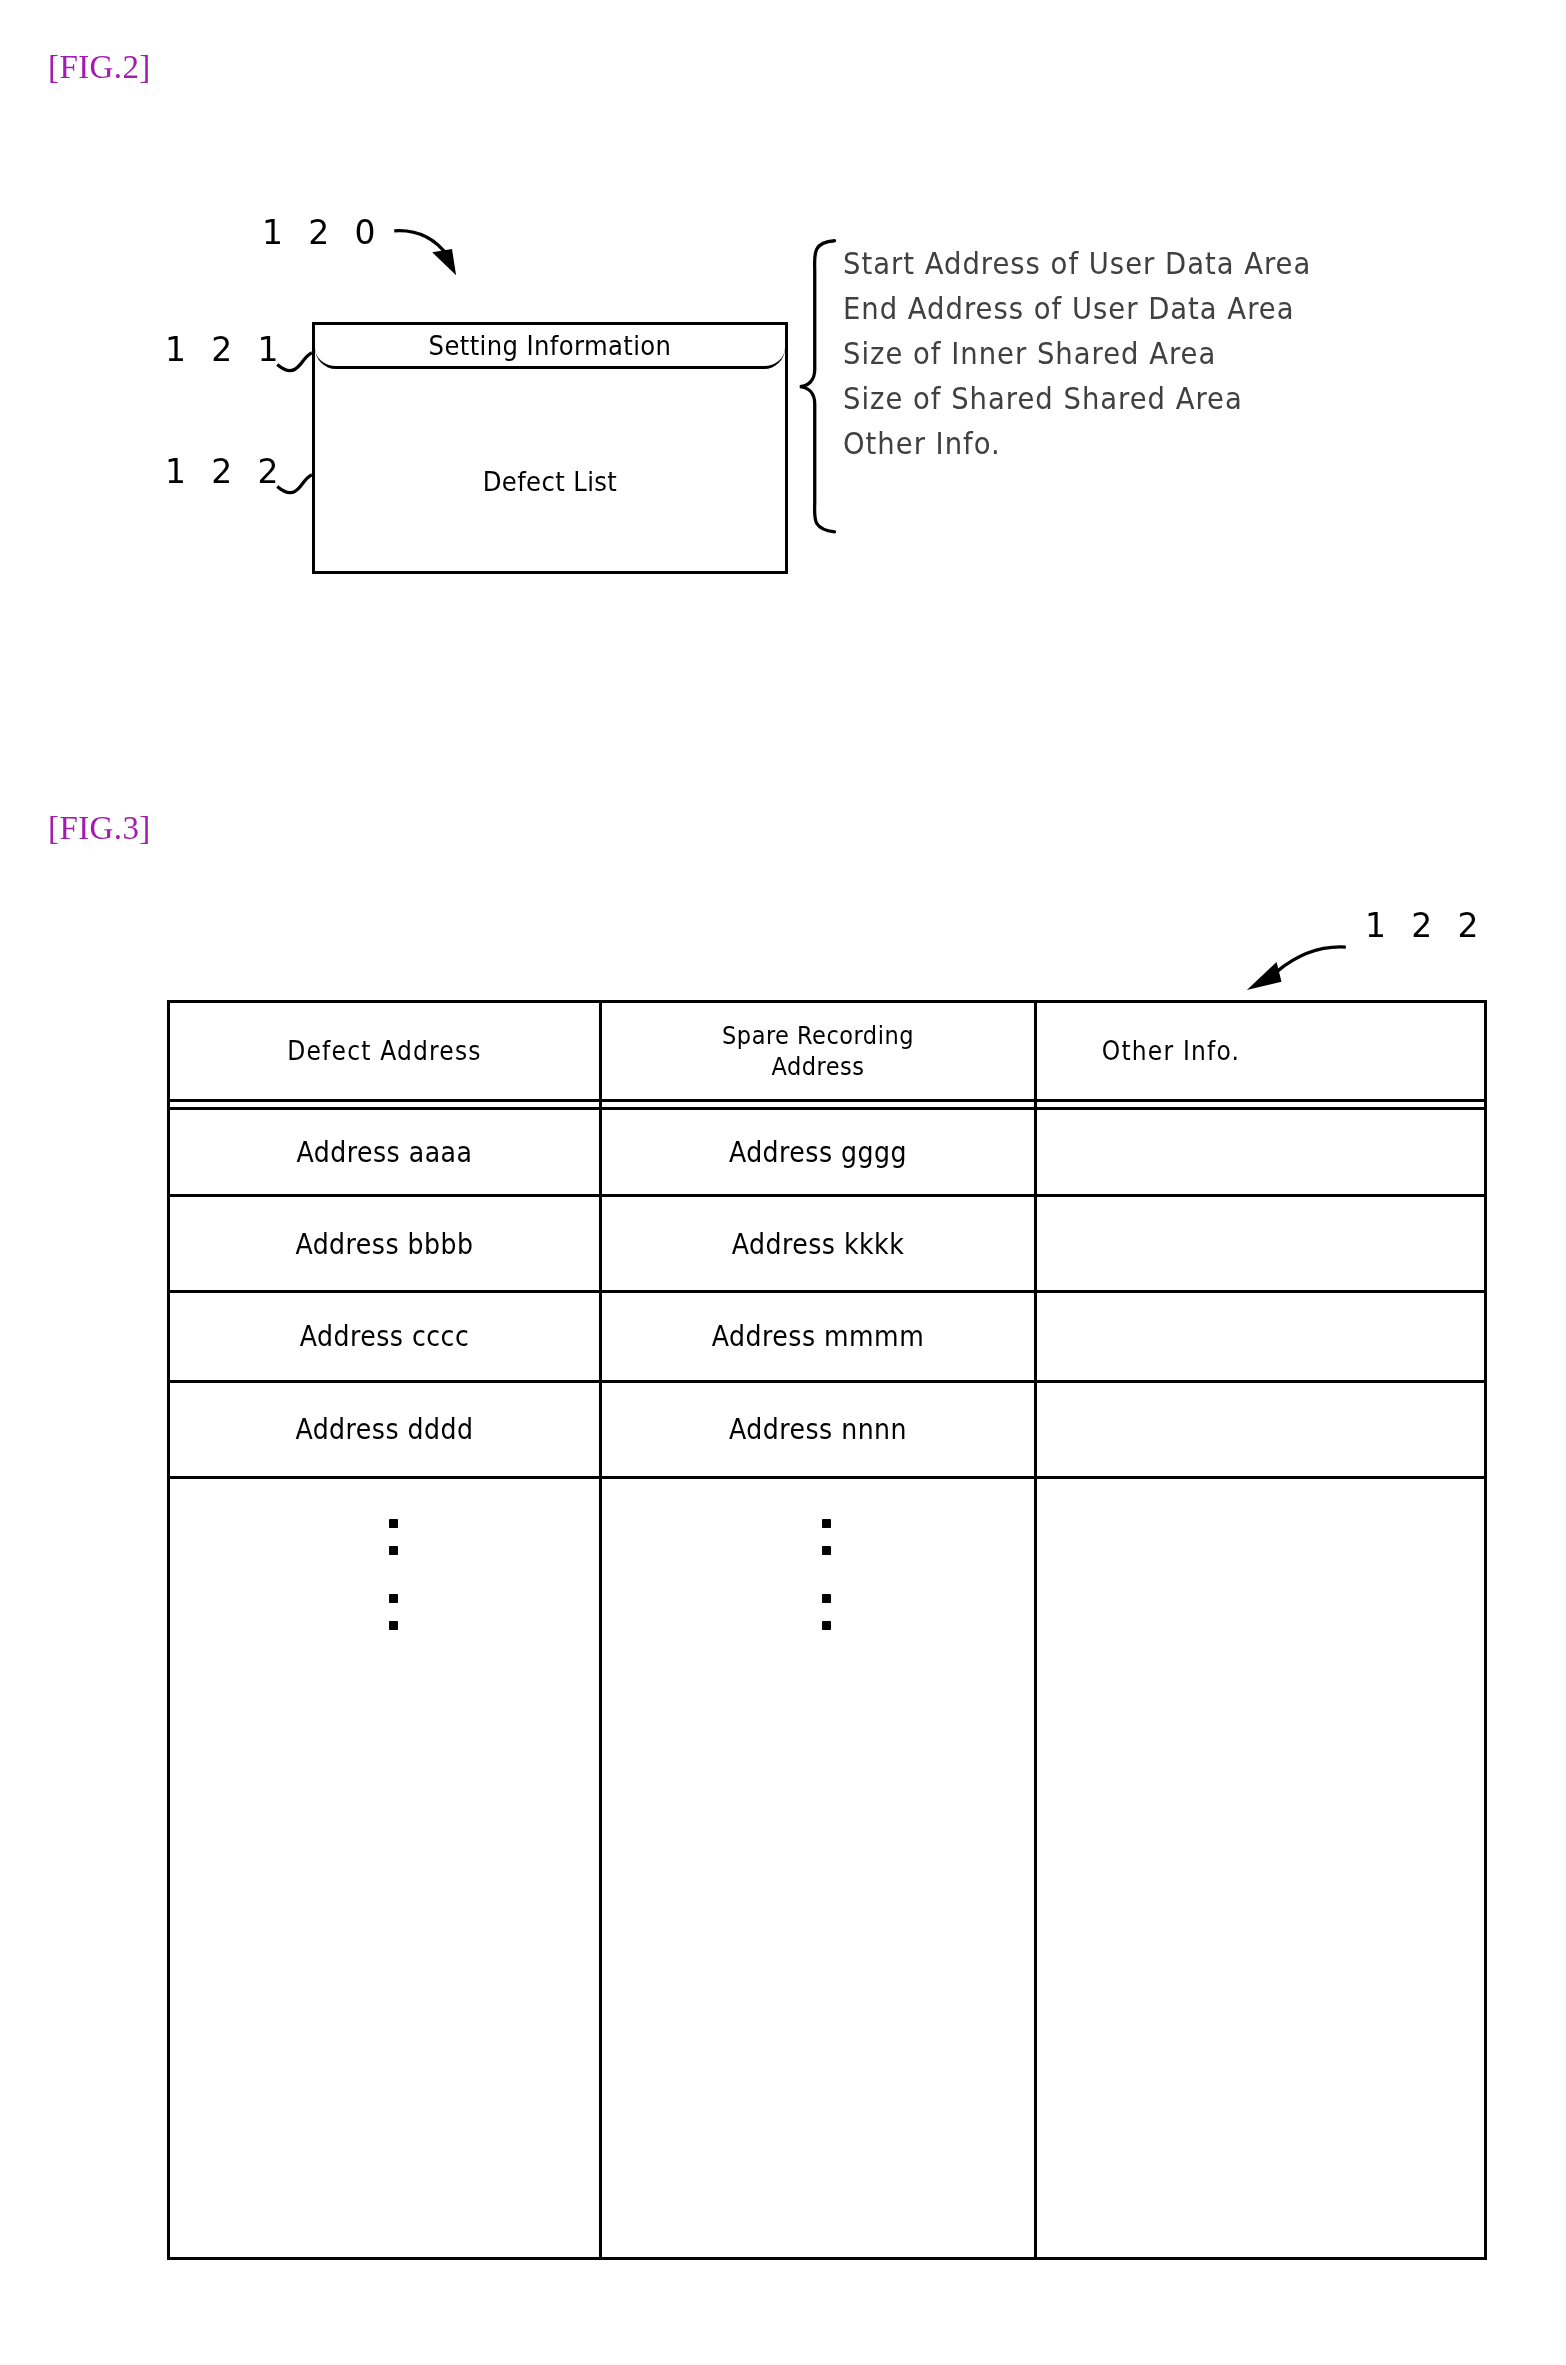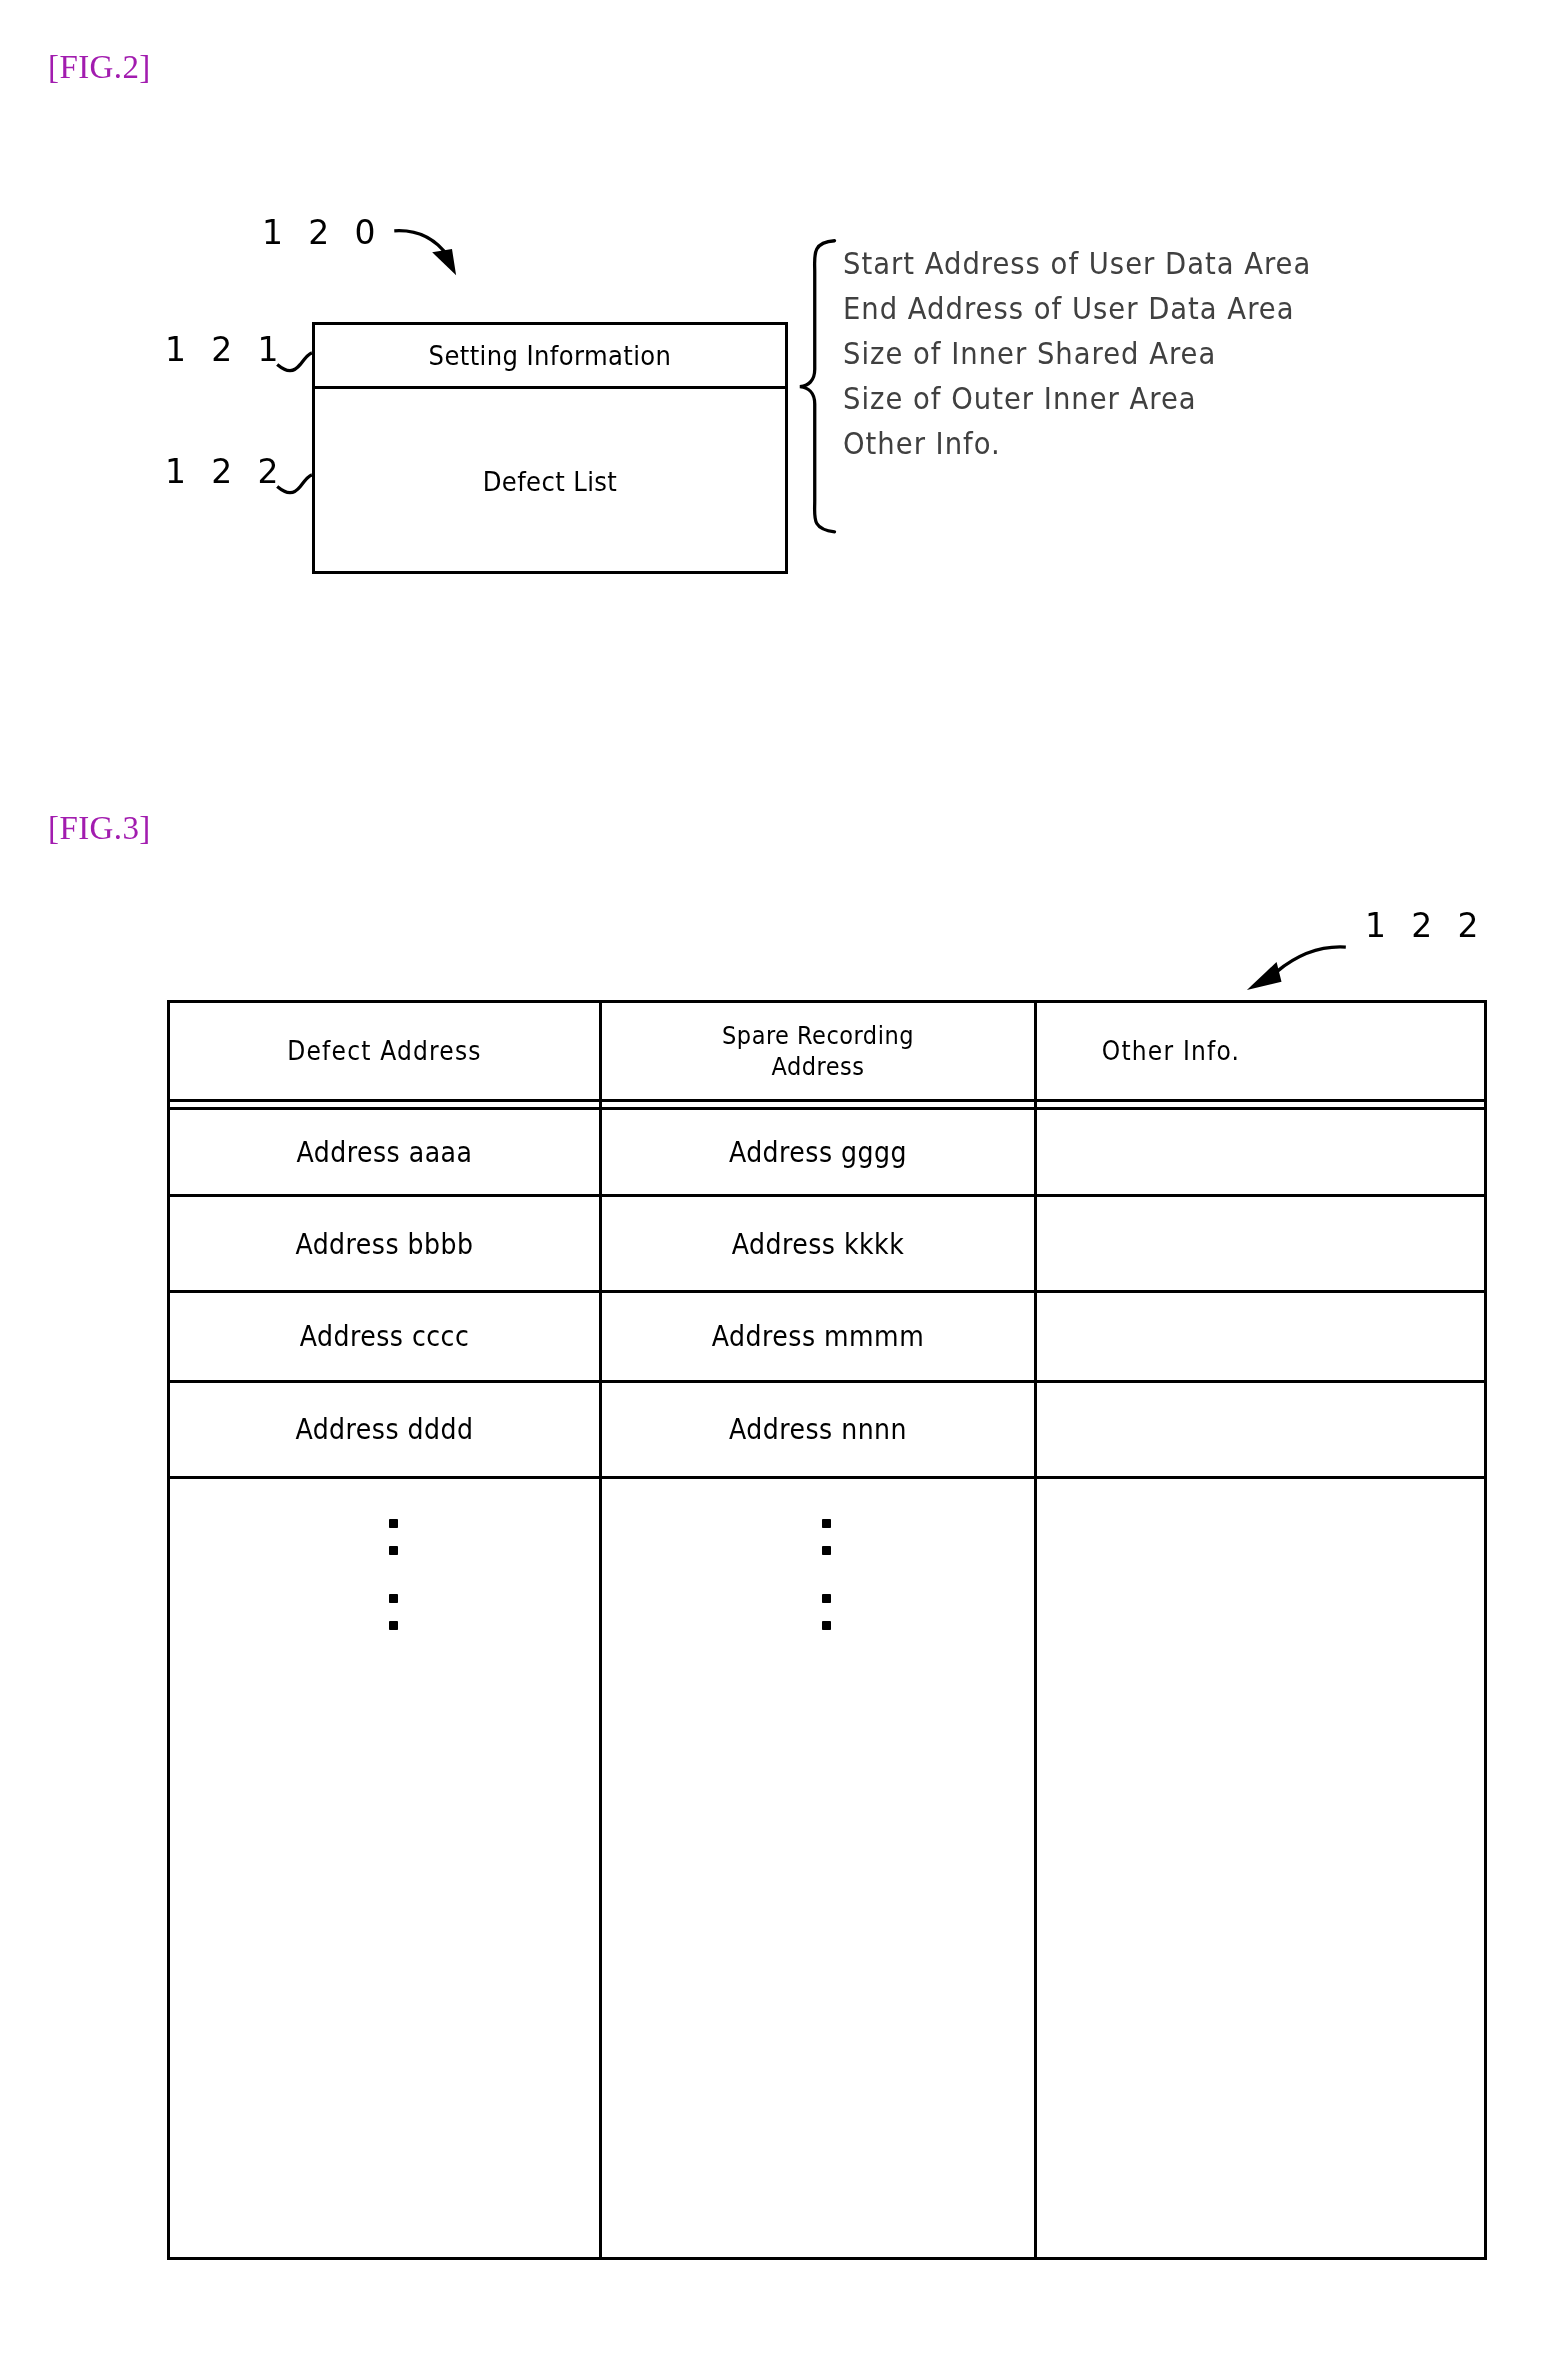--- a/index.html
+++ b/index.html
@@ -52,26 +52,27 @@
     top: 322px;
     width: 476px;
     height: 252px;
     border: 3.3px solid #000;
     box-sizing: border-box;
   }
   #fig2-cell-setting {
     position: absolute;
     left: 0; top: 0;
     width: 100%;
-    height: 64px;
+    height: 44px;
     border-bottom: 3.3px solid #000;
     box-sizing: border-box;
     display: flex;
     align-items: center;
     justify-content: center;
+    border-radius: 21px;
   }
   #fig2-cell-defect {
     position: absolute;
     left: 0;
     top: 64px;
     width: 100%;
     height: 185px;
     box-sizing: border-box;
     display: flex;
     align-items: center;
@@ -253,21 +254,21 @@
     </div>
     <div id="fig2-cell-defect">
       <span class="box-text">Defect List</span>
     </div>
   </div>
 
   <div id="fig2-info-list">
     <div class="info-line">Start Address of User Data Area</div>
     <div class="info-line">End Address of User Data Area</div>
     <div class="info-line">Size of Inner Shared Area</div>
-    <div class="info-line">Size of Outer Inner Area</div>
+    <div class="info-line">Size of Shared Shared Area</div>
     <div class="info-line">Other Info.</div>
   </div>
 
 </div>
 
 <div id="fig3">
 
   <div class="fig-label" id="fig3-label">[FIG.3]</div>
 
   <div class="ref-num" id="ref-122-fig3">1 2 2</div>

